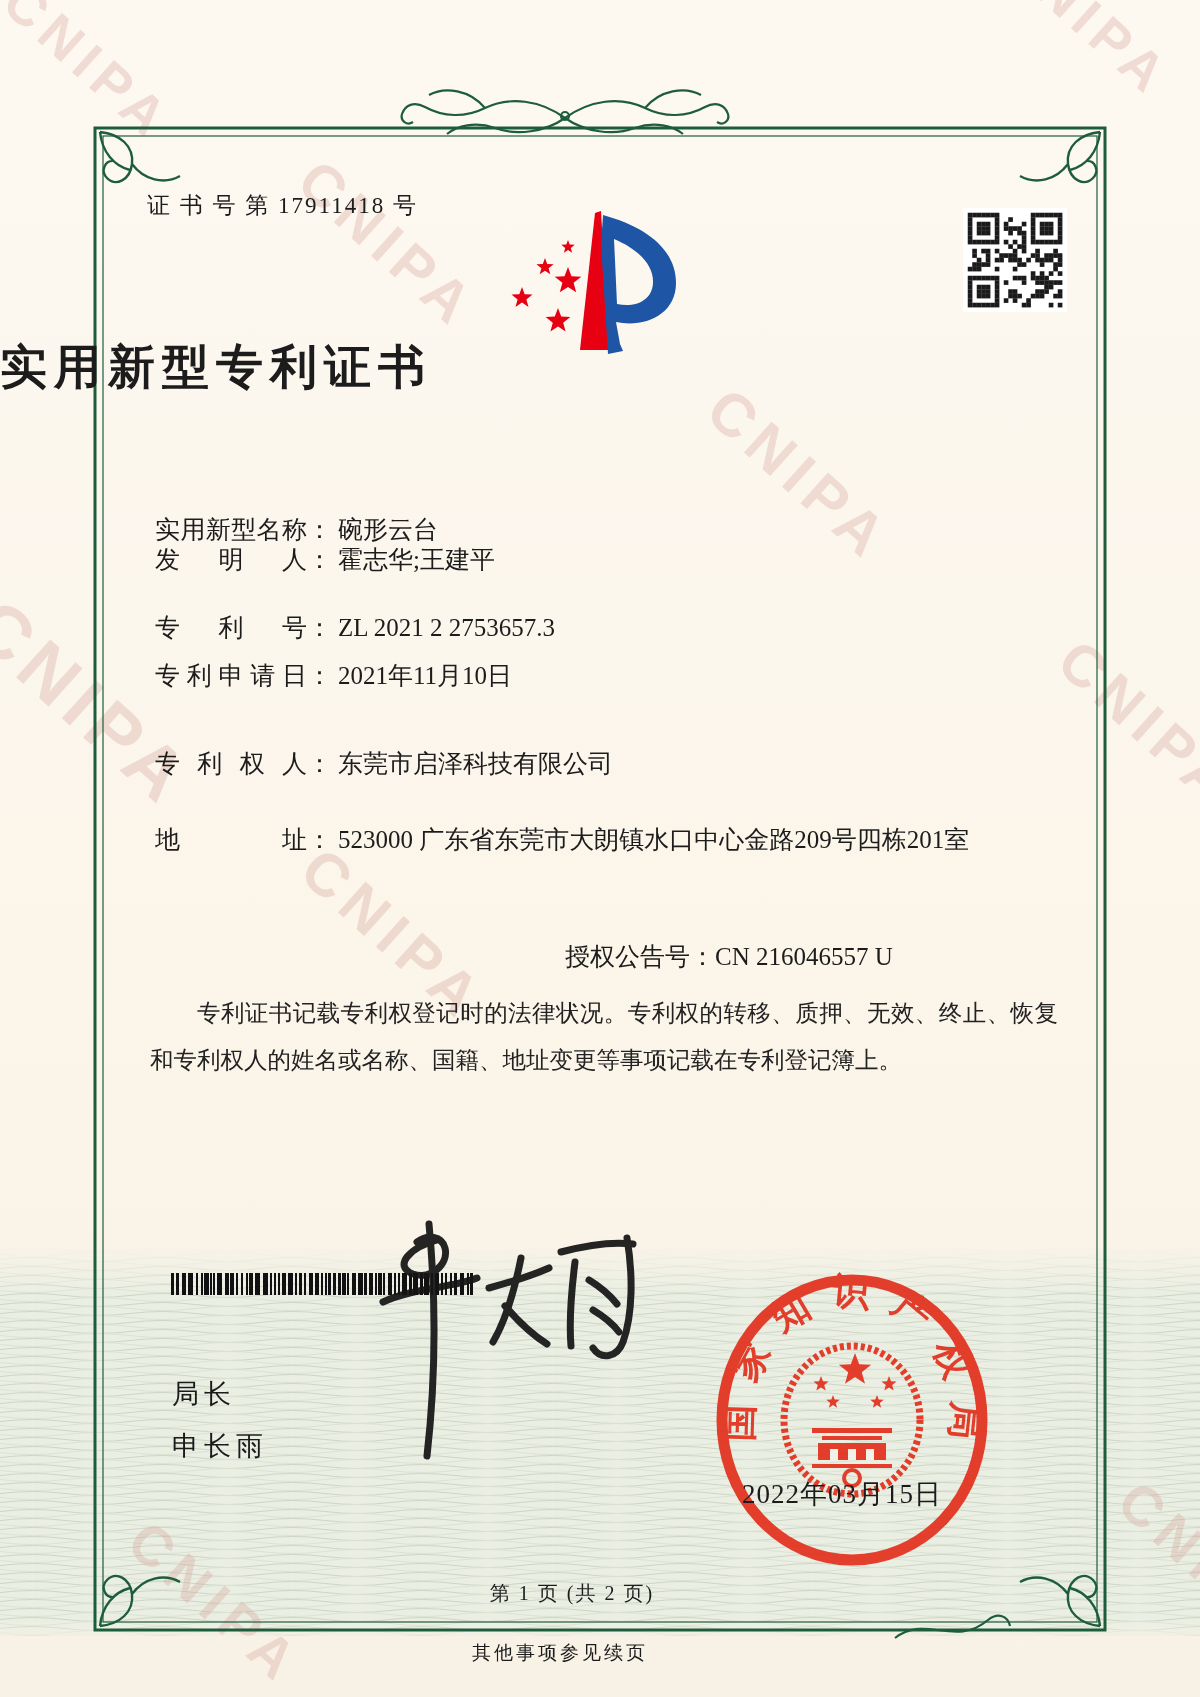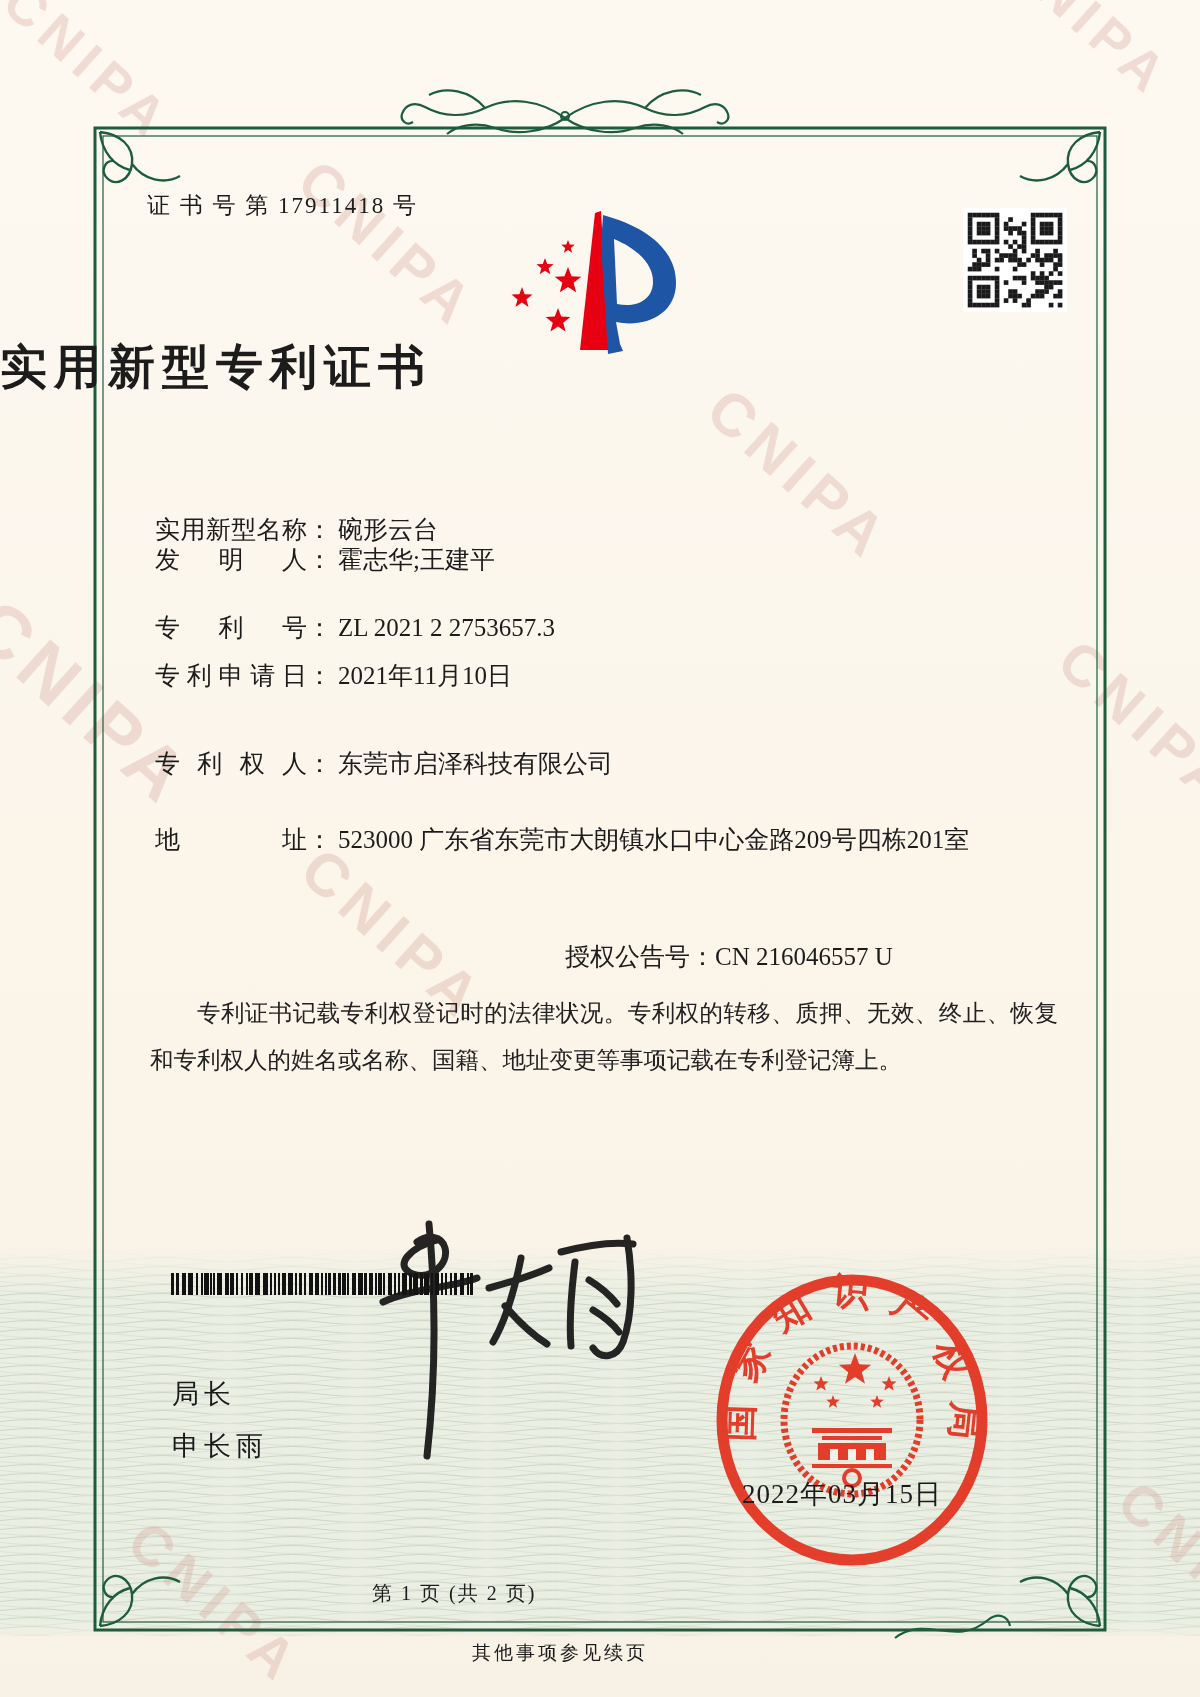--- a/index.html
+++ b/index.html
@@ -18,21 +18,21 @@
   .field-value{margin-left:6px;max-width:680px;}
   .grant-part{position:absolute;font-size:25px;}
   .body-text{position:absolute;left:150px;top:990px;width:908px;font-size:23.5px;
              line-height:47px;text-align:justify;color:#222;}
   .body-text p{margin:0;text-indent:2em;}
   .officer{position:absolute;left:172px;font-family:"Liberation Sans",sans-serif;
            font-size:27px;letter-spacing:5px;color:#1a1a1a;}
   .seal-stroke{stroke:var(--seal-red);}
   .seal-fill{fill:var(--seal-red);}
   .seal-date{left:742px;top:1476px;font-size:27px;letter-spacing:1px;color:#1b1b1b;z-index:6;}
-  .page-info{left:372px;top:1580px;width:400px;font-size:20px;letter-spacing:2px;}
+  .page-info{left:372px;top:1580px;width:400px;text-align:center;font-size:20px;letter-spacing:2px;}
   .footer-note{left:360px;top:1640px;width:400px;text-align:center;font-size:19px;letter-spacing:3px;}
   svg{display:block;}
 </style>
 </head>
 <body>
 
 <div class="page">
 
   <svg class="abs" style="left:0;top:1246px;" width="1200" height="390">
     <defs>

